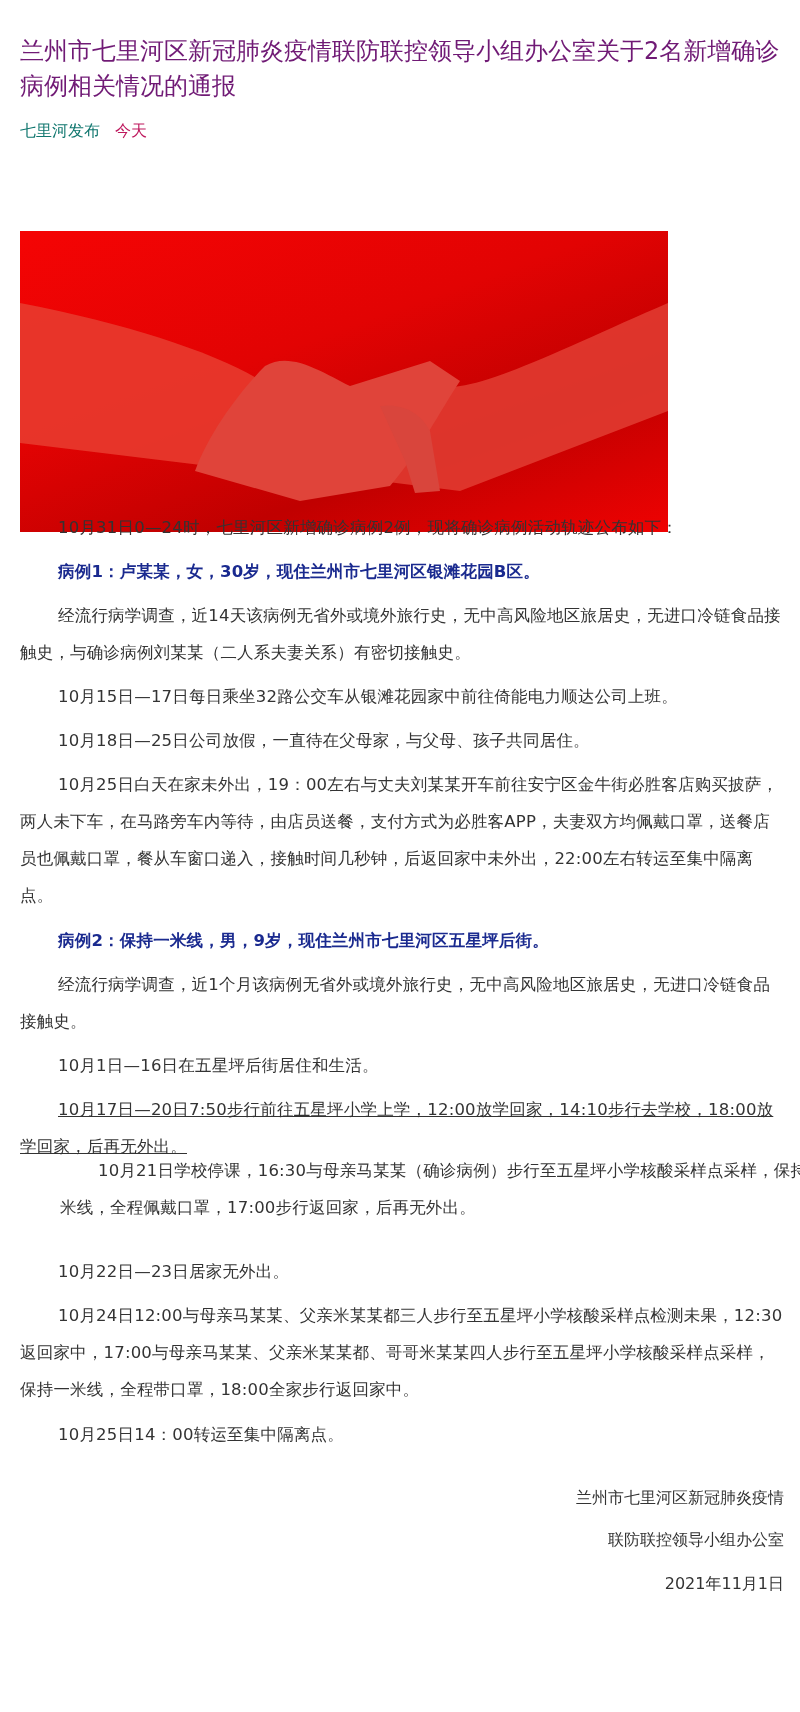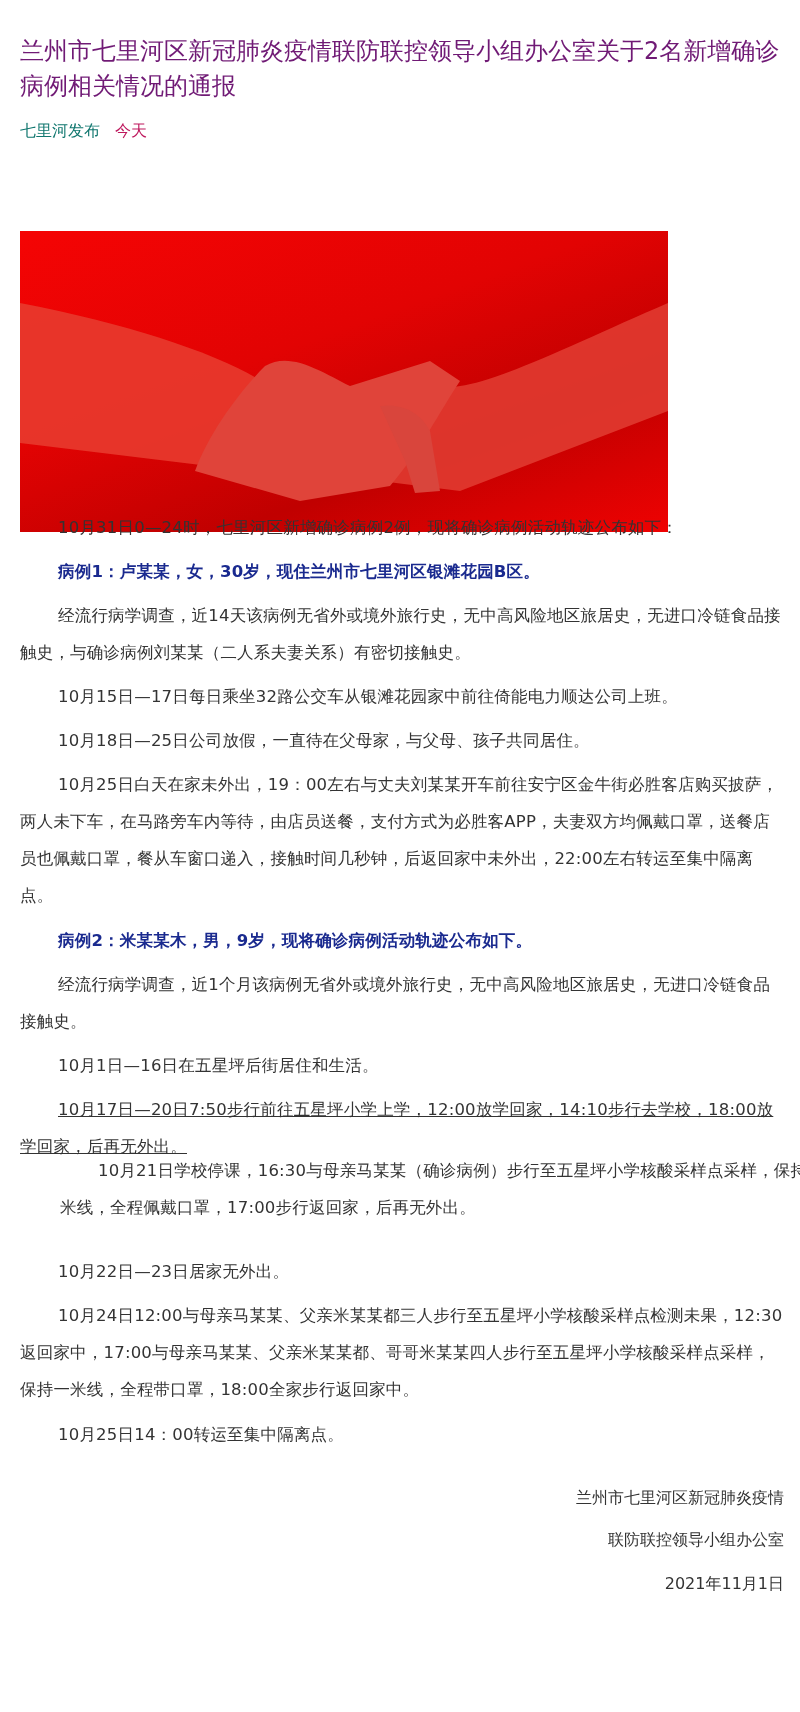--- a/index.html
+++ b/index.html
@@ -42,21 +42,21 @@
     <path d="M360,175 C380,172 400,180 410,200 L420,260 L395,262 L385,230 Z" fill="#d9453c"></path>
   </svg>
 </div>
 
 <p class="p" style="top:509px;">10月31日0—24时，七里河区新增确诊病例2例，现将确诊病例活动轨迹公布如下：</p>
 <p class="p bold" style="top:553px;">病例1：卢某某，女，30岁，现住兰州市七里河区银滩花园B区。</p>
 <p class="p" style="top:597px;">经流行病学调查，近14天该病例无省外或境外旅行史，无中高风险地区旅居史，无进口冷链食品接触史，与确诊病例刘某某（二人系夫妻关系）有密切接触史。</p>
 <p class="p" style="top:678px;">10月15日—17日每日乘坐32路公交车从银滩花园家中前往倚能电力顺达公司上班。</p>
 <p class="p" style="top:722px;">10月18日—25日公司放假，一直待在父母家，与父母、孩子共同居住。</p>
 <p class="p" style="top:766px;">10月25日白天在家未外出，19：00左右与丈夫刘某某开车前往安宁区金牛街必胜客店购买披萨，两人未下车，在马路旁车内等待，由店员送餐，支付方式为必胜客APP，夫妻双方均佩戴口罩，送餐店员也佩戴口罩，餐从车窗口递入，接触时间几秒钟，后返回家中未外出，22:00左右转运至集中隔离点。</p>
-<p class="p bold" style="top:922px;">病例2：米某某木，男，9岁，现将确诊病例活动轨迹公布如下。</p>
+<p class="p bold" style="top:922px;">病例2：保持一米线，男，9岁，现住兰州市七里河区五星坪后街。</p>
 <p class="p" style="top:966px;">经流行病学调查，近1个月该病例无省外或境外旅行史，无中高风险地区旅居史，无进口冷链食品接触史。</p>
 <p class="p" style="top:1047px;">10月1日—16日在五星坪后街居住和生活。</p>
 <p class="p" style="top:1091px;text-decoration:underline;">10月17日—20日7:50步行前往五星坪小学上学，12:00放学回家，14:10步行去学校，18:00放学回家，后再无外出。</p>
 <p class="p" style="top:1152px;margin-left:40px;">10月21日学校停课，16:30与母亲马某某（确诊病例）步行至五星坪小学核酸采样点采样，保持一米线，全程佩戴口罩，17:00步行返回家，后再无外出。</p>
 <p class="p" style="top:1253px;">10月22日—23日居家无外出。</p>
 <p class="p" style="top:1297px;">10月24日12:00与母亲马某某、父亲米某某都三人步行至五星坪小学核酸采样点检测未果，12:30返回家中，17:00与母亲马某某、父亲米某某都、哥哥米某某四人步行至五星坪小学核酸采样点采样，保持一米线，全程带口罩，18:00全家步行返回家中。</p>
 <p class="p" style="top:1416px;">10月25日14：00转运至集中隔离点。</p>
 
 <div class="sign" style="top:1486px;">兰州市七里河区新冠肺炎疫情</div>
 <div class="sign" style="top:1528px;">联防联控领导小组办公室</div>

